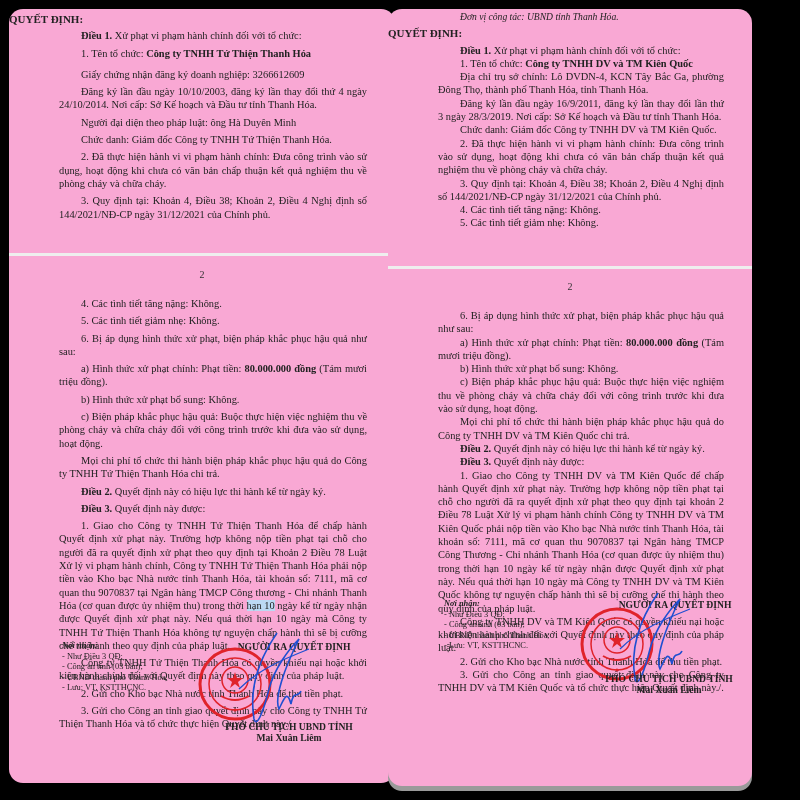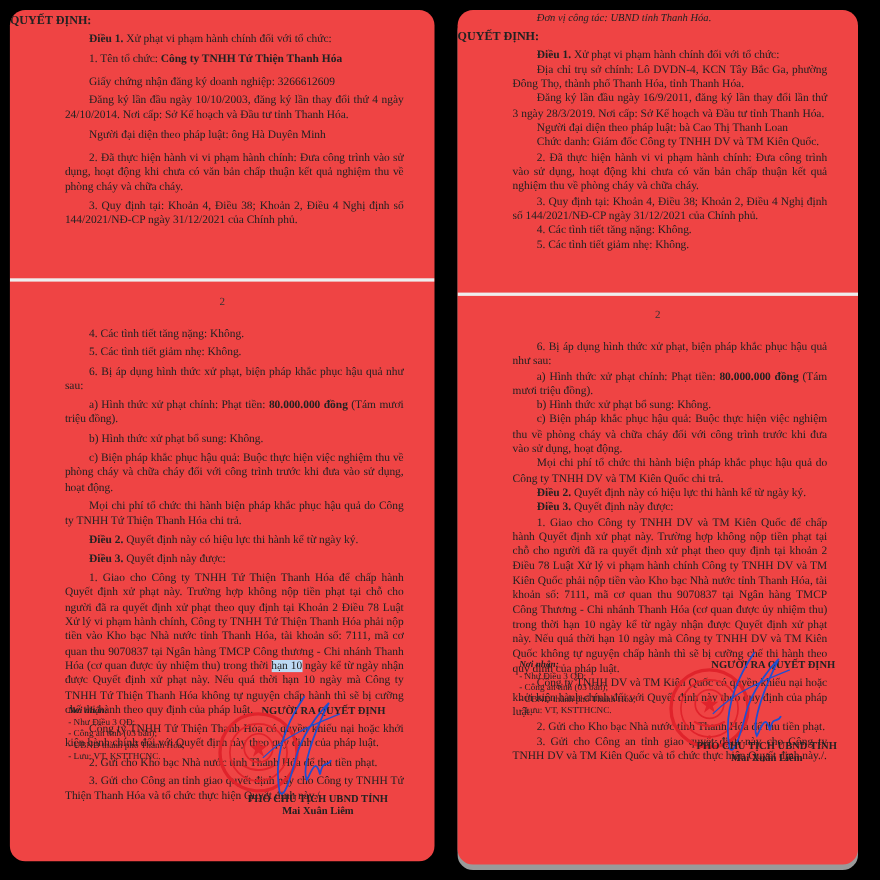--- a/index.html
+++ b/index.html
@@ -1,24 +1,24 @@
 <!DOCTYPE html>
 <html><head>
 <meta charset="utf-8">
 <style>
   html, body { margin: 0; padding: 0; }
   body {
     width: 800px; height: 800px; background: #000; position: relative; overflow: hidden;
     font-family: "Liberation Serif", serif; color: #222;
   }
   .panel {
-    position: absolute; background: #ef4444; overflow: hidden;
+    position: absolute; background: #f9a8d4; overflow: hidden;
   }
   .panel.left { left: 9px; top: 9px; width: 386px; height: 774px; border-radius: 14px; }
-  .panel.right { left: 416px; top: 9px; width: 364px; height: 777px; border-radius: 14px;
+  .panel.right { left: 388px; top: 9px; width: 364px; height: 777px; border-radius: 14px;
     box-shadow: 0 5px 0 #9a9a9a; }
   .page-sep { position: absolute; left: 0; right: 0; height: 3px; background: #eeeeee; }
   .page-no { position: absolute; left: 0; right: 0; text-align: center; font-size: 10px; color: #333; }
   .doc { position: absolute; left: 0; right: 0; font-size: 10.4px; line-height: 13.3px; }
   .doc p { margin: 0 0 0 0; text-align: justify; padding: 0 28px 0 50px; text-indent: 22px; }
   .title { text-align: center; font-weight: bold; font-size: 11px; padding: 0 !important; text-indent: 0 !important; margin-bottom: 3px !important;}
   .subtle { font-style: italic; }
   b { font-weight: bold; }
   .gap { height: 4px; }
   .hl { background: #bcd9f3; }
@@ -38,20 +38,21 @@
     <div class="gap"></div>
     <p><span>1. Tên tổ chức: </span><b>Công ty TNHH Tứ Thiện Thanh Hóa</b></p>
     <div class="gap"></div>
     <div class="gap"></div>
     <p>Giấy chứng nhận đăng ký doanh nghiệp: 3266612609</p>
     <div class="gap"></div>
     <p>Đăng ký lần đầu ngày 10/10/2003, đăng ký lần thay đổi thứ 4 ngày 24/10/2014. Nơi cấp: Sở Kế hoạch và Đầu tư tỉnh Thanh Hóa.</p>
     <div class="gap"></div>
     <p>Người đại diện theo pháp luật: ông Hà Duyên Minh</p>
     <div class="gap"></div>
+    <p>Chức danh: Giám đốc Công ty TNHH Tứ Thiện Thanh Hóa.</p>
     <div class="gap"></div>
     <p>2. Đã thực hiện hành vi vi phạm hành chính: Đưa công trình vào sử dụng, hoạt động khi chưa có văn bản chấp thuận kết quả nghiệm thu về phòng cháy và chữa cháy.</p>
     <div class="gap"></div>
     <p>3. Quy định tại: Khoản 4, Điều 38; Khoản 2, Điều 4 Nghị định số 144/2021/NĐ-CP ngày 31/12/2021 của Chính phủ.</p>
   </div>
 
   <div class="page-sep" style="top:244px;"></div>
   <div class="page-no" style="top:260px;">2</div>
 
   <div class="doc" style="top:288px;">
@@ -110,23 +111,23 @@
     <div>Mai Xuân Liêm</div>
   </div>
 </div>
 
 <div class="panel right">
   <div class="doc" style="top:1px;">
     <p class="subtle" style="font-size:9.6px;">Đơn vị công tác: UBND tỉnh Thanh Hóa.</p>
     <div class="gap"></div>
     <p class="title">QUYẾT ĐỊNH:</p>
     <p><b>Điều 1.</b><span> Xử phạt vi phạm hành chính đối với tổ chức:</span></p>
+    <p><span>1. Tên tổ chức: </span><b>Công ty TNHH DV và TM Kiên Quốc</b></p>
     <p>Địa chỉ trụ sở chính: Lô DVDN-4, KCN Tây Bắc Ga, phường Đông Thọ, thành phố Thanh Hóa, tỉnh Thanh Hóa.</p>
     <p>Đăng ký lần đầu ngày 16/9/2011, đăng ký lần thay đổi lần thứ 3 ngày 28/3/2019. Nơi cấp: Sở Kế hoạch và Đầu tư tỉnh Thanh Hóa.</p>
-    <p>Người đại diện theo pháp luật: bà Cao Thị Thanh Loan</p>
     <p>Chức danh: Giám đốc Công ty TNHH DV và TM Kiên Quốc.</p>
     <p>2. Đã thực hiện hành vi vi phạm hành chính: Đưa công trình vào sử dụng, hoạt động khi chưa có văn bản chấp thuận kết quả nghiệm thu về phòng cháy và chữa cháy.</p>
     <p>3. Quy định tại: Khoản 4, Điều 38; Khoản 2, Điều 4 Nghị định số 144/2021/NĐ-CP ngày 31/12/2021 của Chính phủ.</p>
     <p>4. Các tình tiết tăng nặng: Không.</p>
     <p>5. Các tình tiết giảm nhẹ: Không.</p>
   </div>
 
   <div class="page-sep" style="top:257px;"></div>
   <div class="page-no" style="top:272px;">2</div>
 

